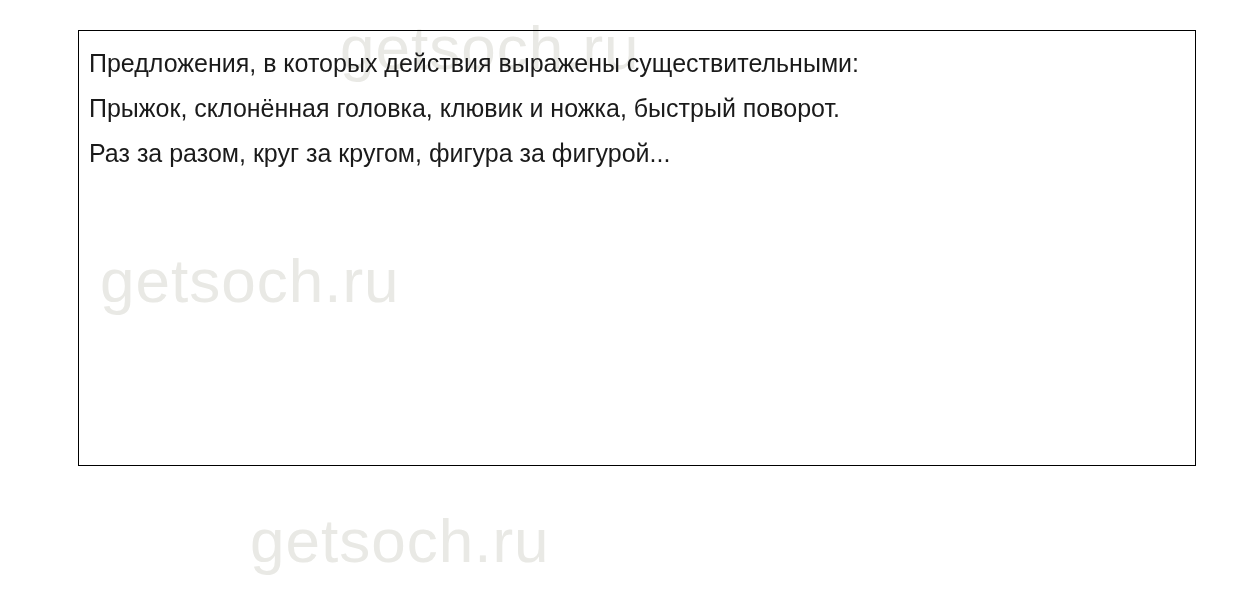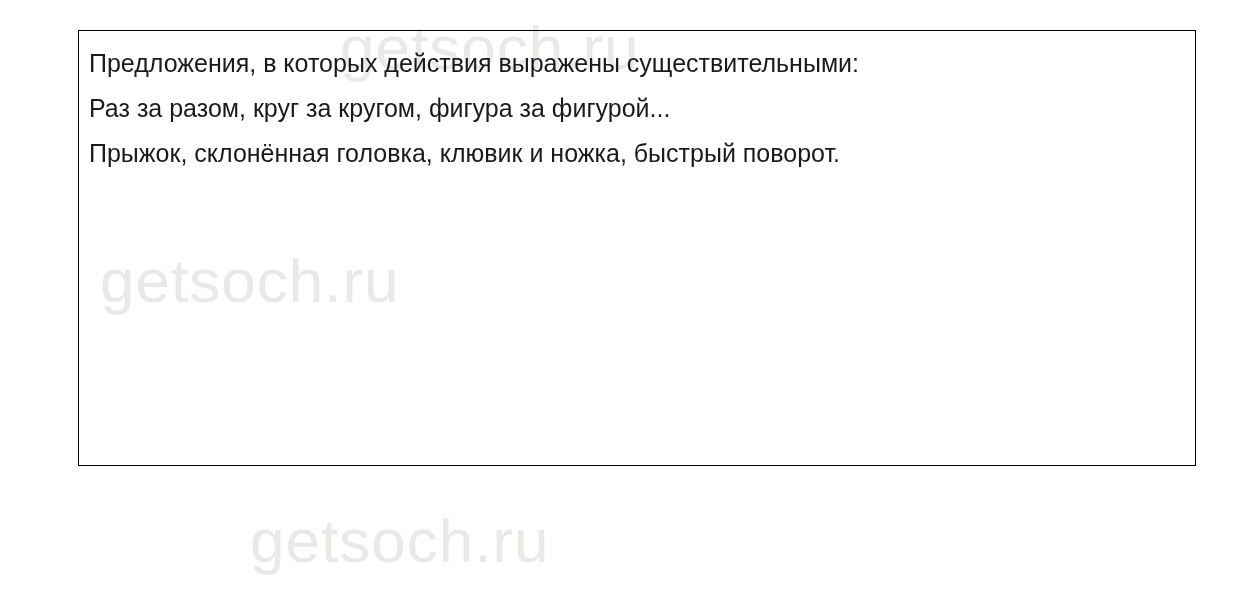--- a/index.html
+++ b/index.html
@@ -77,19 +77,19 @@
 
 <div id="page">
 
   <div class="watermark wm-1">getsoch.ru</div>
   <div class="watermark wm-2">getsoch.ru</div>
   <div class="watermark wm-3">getsoch.ru</div>
 
   <div id="textbox">
     <div class="text-inner">
       <p class="para">Предложения, в которых действия выражены существительными:</p>
+      <p class="para">Прыжок, склонённая головка, клювик и ножка, быстрый поворот.</p>
       <p class="para">Раз за разом, круг за кругом, фигура за фигурой...</p>
-      <p class="para">Прыжок, склонённая головка, клювик и ножка, быстрый поворот.</p>
       <p class="para blank"></p>
     </div>
   </div>
 
 </div>
 
 </body></html>

